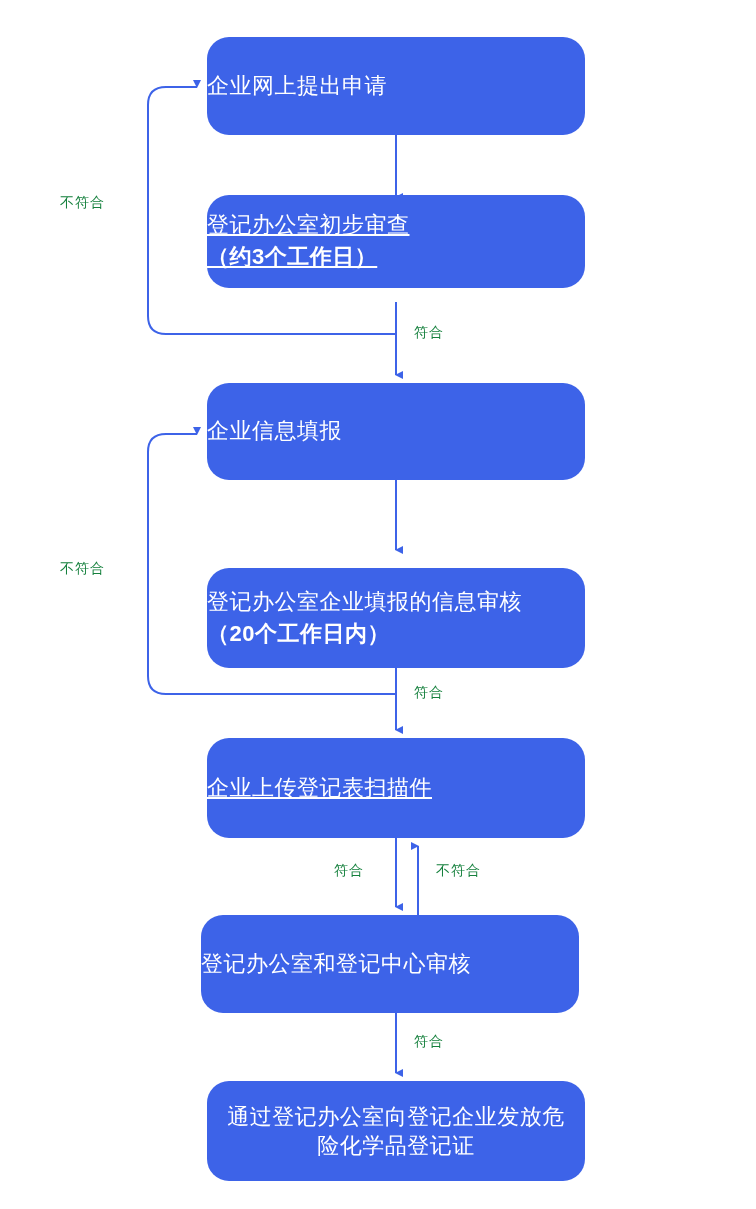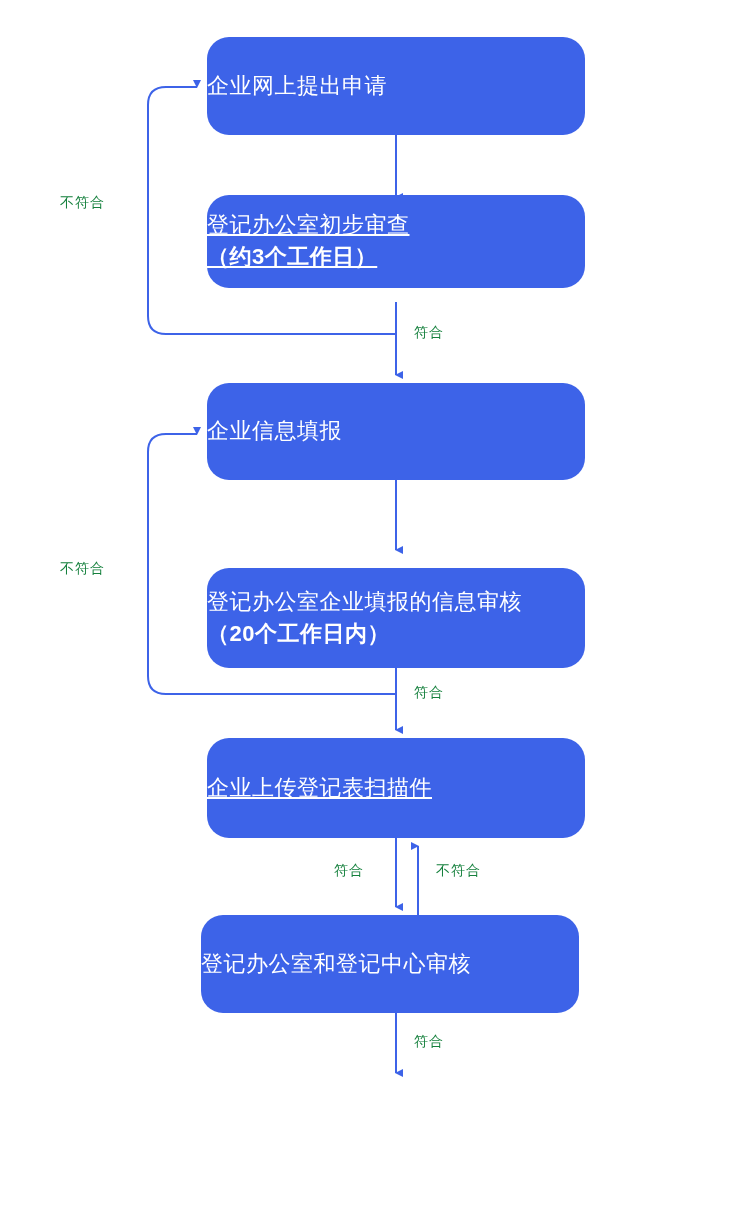--- a/index.html
+++ b/index.html
@@ -116,20 +116,23 @@
   </div>
 
   <div class="node" style="left:207px; top:738px; width:378px; height:100px;text-decoration:underline;">
     <span class="line1">企业上传登记表扫描件</span>
   </div>
 
   <div class="node" style="left:201px; top:915px; width:378px; height:98px;">
     <span class="line1">登记办公室和登记中心审核</span>
   </div>
 
+  <div class="node" style="left:207px; top:1081px; width:378px; height:100px;">
+    <span class="line1 wrap">通过登记办公室向登记企业发放危险化学品登记证</span>
+  </div>
 
   <div class="edge-label" style="left:60px; top:194px;">不符合</div>
 
   <div class="edge-label" style="left:414px; top:324px;">符合</div>
 
   <div class="edge-label" style="left:60px; top:560px;">不符合</div>
 
   <div class="edge-label" style="left:414px; top:684px;">符合</div>
 
   <div class="edge-label" style="left:334px; top:862px;">符合</div>

